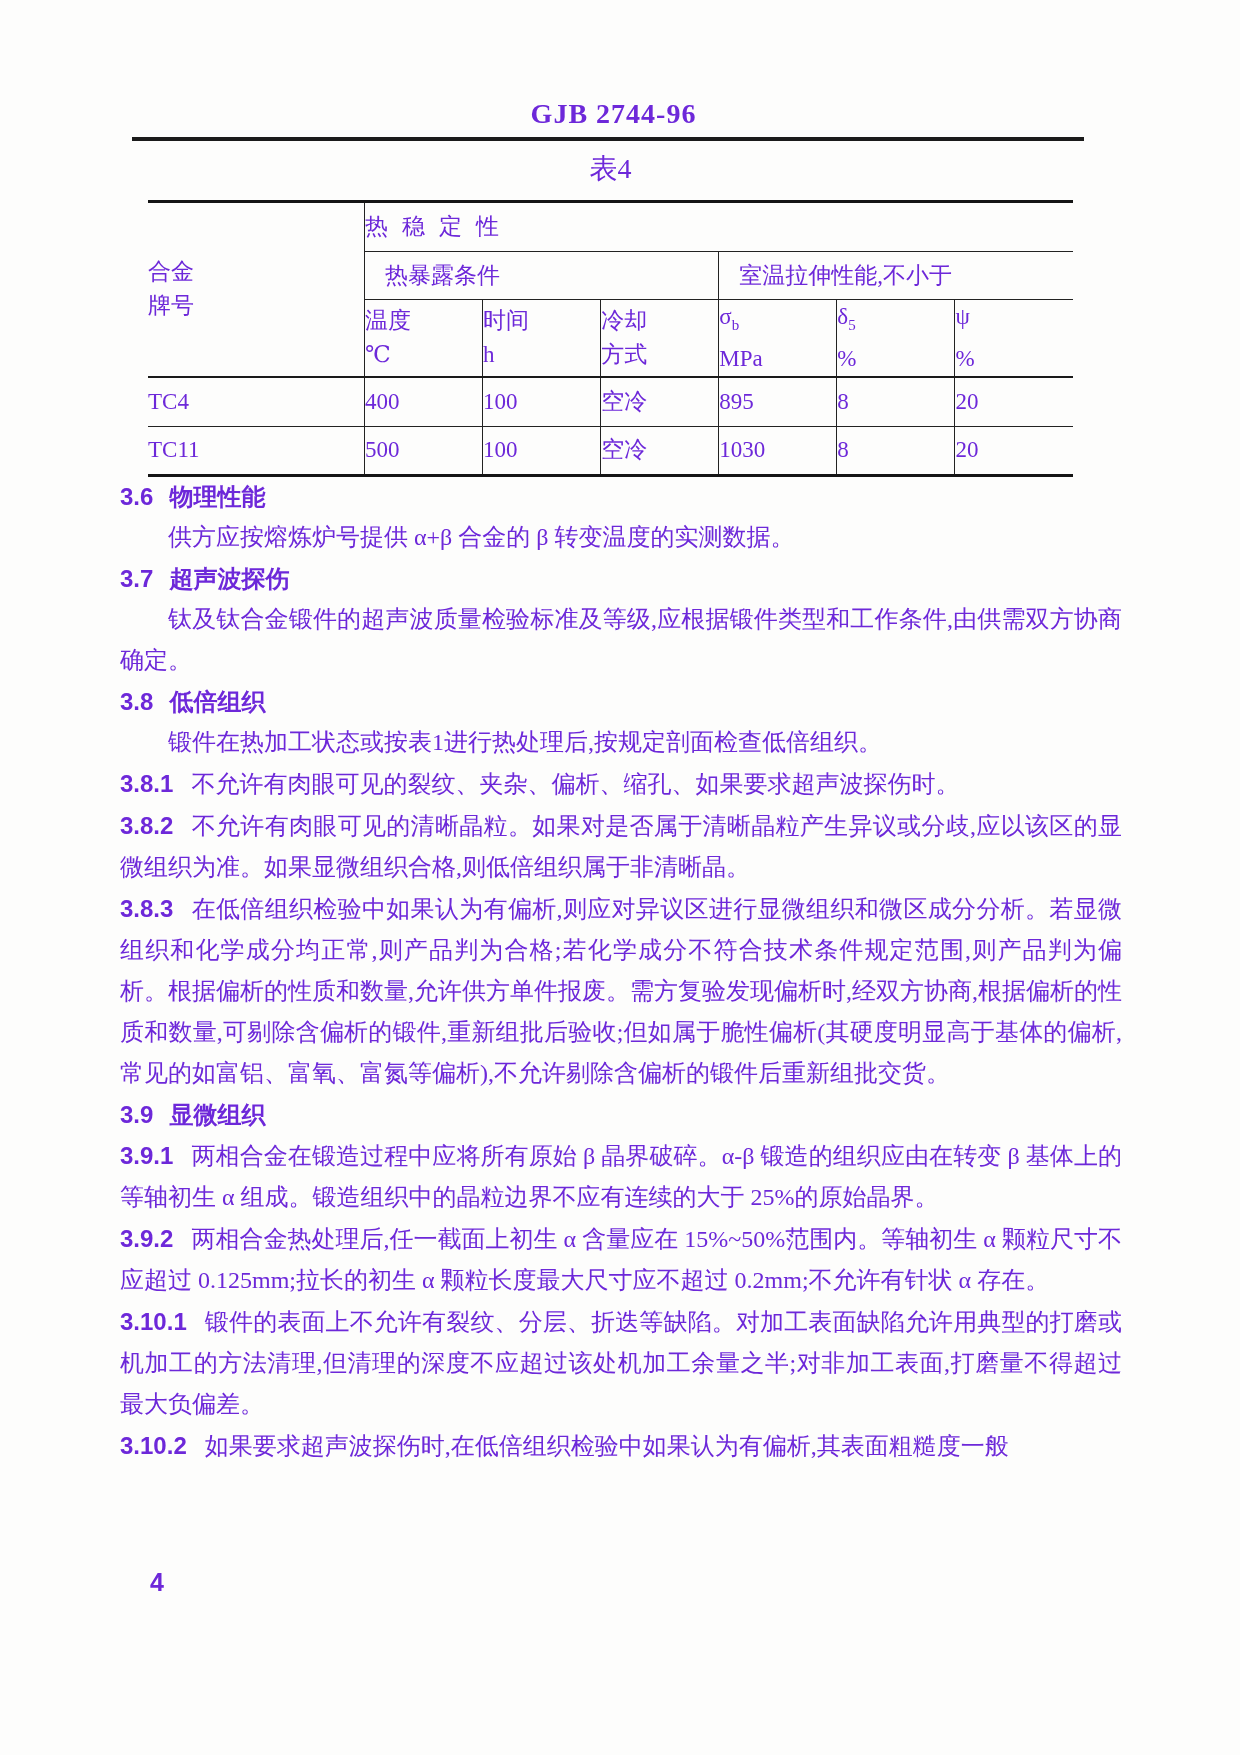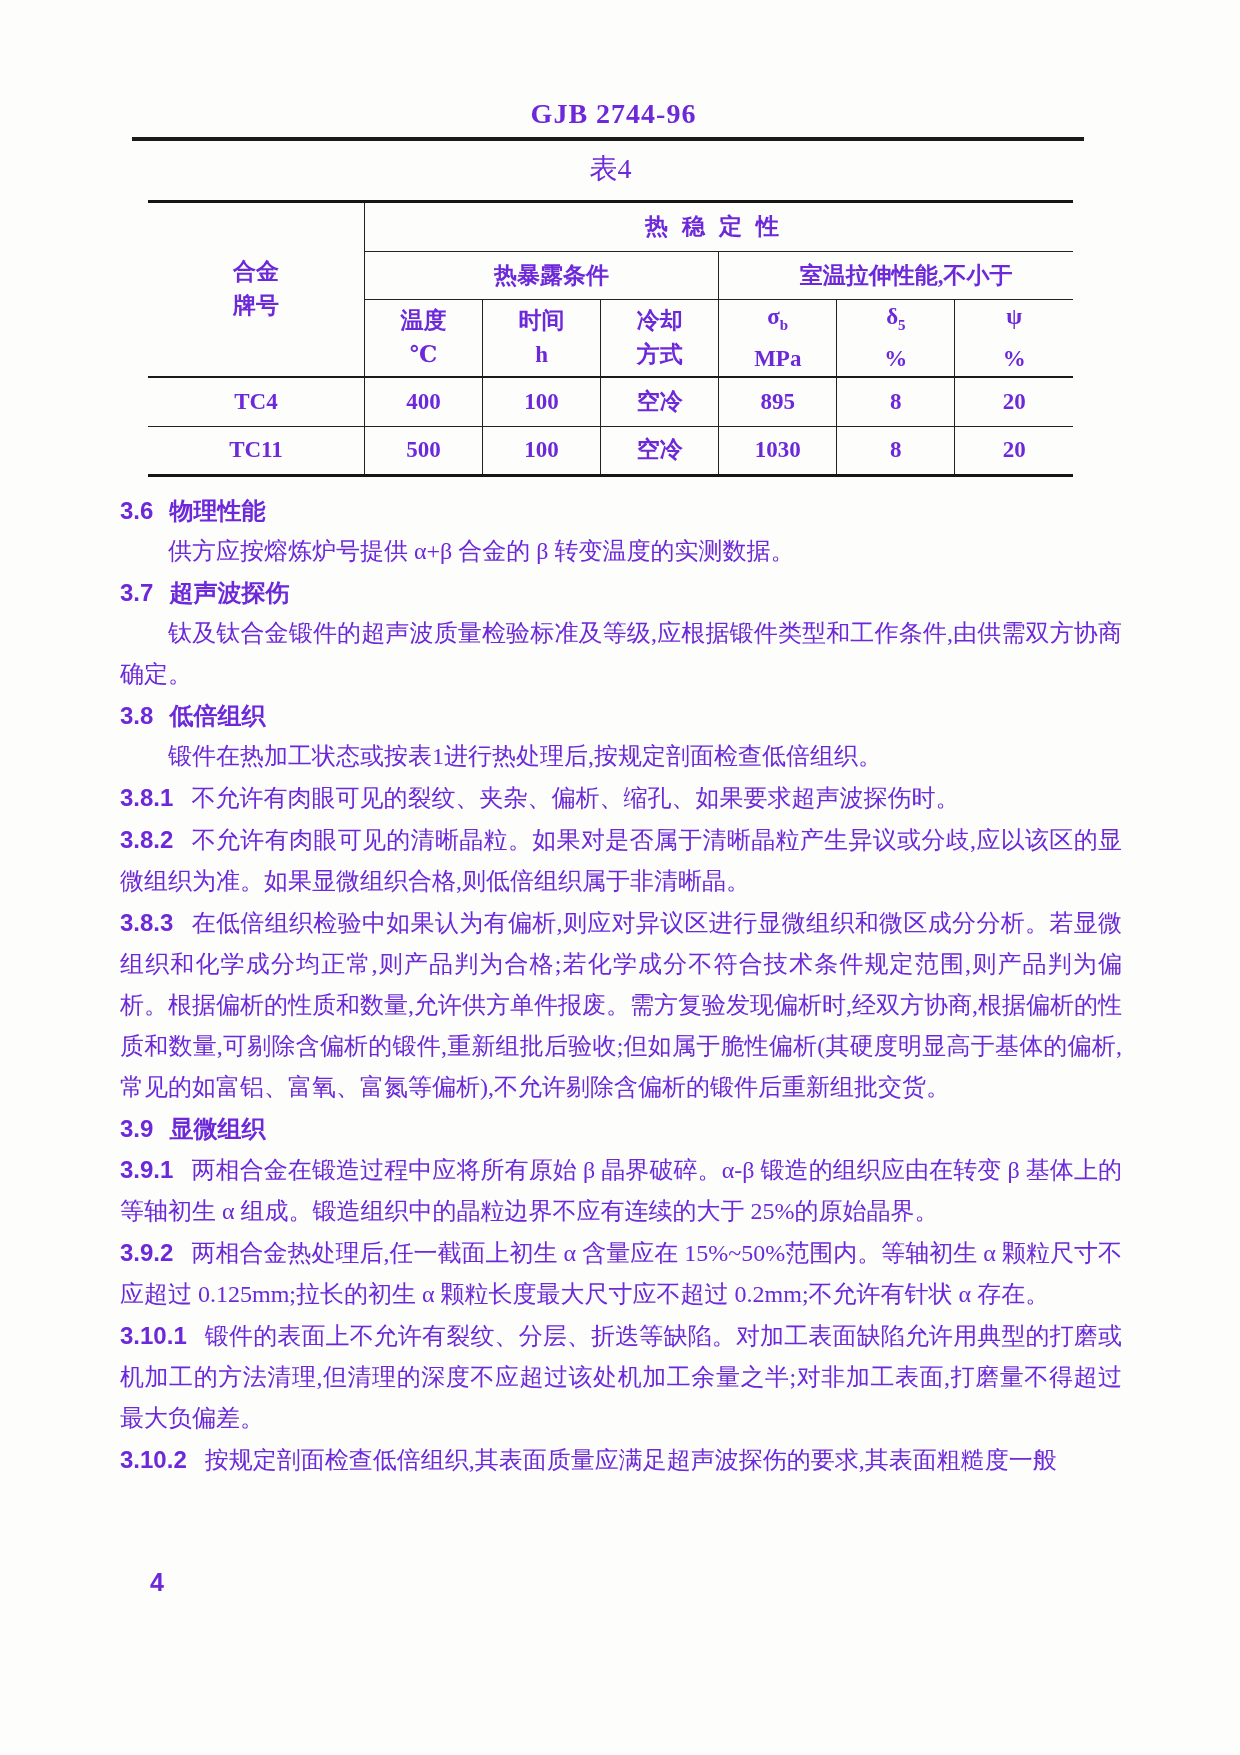--- a/index.html
+++ b/index.html
@@ -37,26 +37,25 @@
   
   .std-table {
     position: absolute;
     top: 200px; left: 148px;
     width: 925px;
     border-collapse: collapse;
     table-layout: fixed;
   }
   .std-table td {
     border: 1px solid #222;
-    text-align: center;
+    text-align: left;
     vertical-align: middle;
     font-size: 23px;
     padding: 0;
     line-height: 32px;
-    font-weight: bold;
   }
   .std-table .no-l { border-left: none; }
   .std-table .no-r { border-right: none; }
   .std-table tr.r1 td { border-top: 3px solid #151515; height: 48px; }
   .std-table tr.r2 td { height: 47px; padding-left: 20px; }
   .std-table tr.r3 td { height: 70px; }
   .std-table tr.r4 td { border-top: 2px solid #1a1a1a; height: 48px; }
   .std-table tr.r5 td { border-bottom: 3px solid #151515; height: 47px; }
   .group-h { letter-spacing: 14px; font-size: 25px; }
   .col-w1 { width: 216px; }
@@ -64,21 +63,21 @@
   .col-w3 { width: 117px; }
   .col-w4 { width: 121px; }
   .col-w5 { width: 115px; }
   .col-w6 { width: 118px; }
   .col-w7 { width: 120px; }
   .two-line div { line-height: 34px; }
   .std-table sub { font-size: 15px; }
   
   .content {
     position: absolute;
-    top: 490px; left: 120px; width: 1002px;
+    top: 476px; left: 120px; width: 1002px;
     font-size: 24px;
     line-height: 41px;
     text-align: justify;
   }
   .content .h {
     font-family: "Liberation Sans", "DejaVu Sans", sans-serif;
     font-weight: bold;
     font-size: 24px;
   }
   .content .h .t { margin-left: 16px; }
@@ -172,18 +171,18 @@
     <div class="p"><span>钛及钛合金锻件的超声波质量检验标准及等级,应根据锻件类型和工作条件,由供需双方协商确定。</span></div>
     <div class="h"><span class="num">3.8</span><span class="t">低倍组织</span></div>
     <div class="p"><span>锻件在热加工状态或按表1进行热处理后,按规定剖面检查低倍组织。</span></div>
     <div class="np"><span class="num">3.8.1</span><span class="t">不允许有肉眼可见的裂纹、夹杂、偏析、缩孔、如果要求超声波探伤时。</span></div>
     <div class="np"><span class="num">3.8.2</span><span class="t">不允许有肉眼可见的清晰晶粒。如果对是否属于清晰晶粒产生异议或分歧,应以该区的显微组织为准。如果显微组织合格,则低倍组织属于非清晰晶。</span></div>
     <div class="np"><span class="num">3.8.3</span><span class="t">在低倍组织检验中如果认为有偏析,则应对异议区进行显微组织和微区成分分析。若显微组织和化学成分均正常,则产品判为合格;若化学成分不符合技术条件规定范围,则产品判为偏析。根据偏析的性质和数量,允许供方单件报废。需方复验发现偏析时,经双方协商,根据偏析的性质和数量,可剔除含偏析的锻件,重新组批后验收;但如属于脆性偏析(其硬度明显高于基体的偏析,常见的如富铝、富氧、富氮等偏析),不允许剔除含偏析的锻件后重新组批交货。</span></div>
     <div class="h"><span class="num">3.9</span><span class="t">显微组织</span></div>
     <div class="np"><span class="num">3.9.1</span><span class="t">两相合金在锻造过程中应将所有原始 β 晶界破碎。α-β 锻造的组织应由在转变 β 基体上的等轴初生 α 组成。锻造组织中的晶粒边界不应有连续的大于 25%的原始晶界。</span></div>
     <div class="np"><span class="num">3.9.2</span><span class="t">两相合金热处理后,任一截面上初生 α 含量应在 15%~50%范围内。等轴初生 α 颗粒尺寸不应超过 0.125mm;拉长的初生 α 颗粒长度最大尺寸应不超过 0.2mm;不允许有针状 α 存在。</span></div>
     <div class="np"><span class="num">3.10.1</span><span class="t">锻件的表面上不允许有裂纹、分层、折迭等缺陷。对加工表面缺陷允许用典型的打磨或机加工的方法清理,但清理的深度不应超过该处机加工余量之半;对非加工表面,打磨量不得超过最大负偏差。</span></div>
-    <div class="np"><span class="num">3.10.2</span><span class="t">按规定剖面检查低倍组织,其表面质量应满足超声波探伤的要求,其表面粗糙度一般</span></div>
+    <div class="np"><span class="num">3.10.2</span><span class="t">如果要求超声波探伤时,在低倍组织检验中如果认为有偏析,其表面粗糙度一般</span></div>
   </div>
 
   <div class="page-number">4</div>
 
 </div>
 
 </body></html>

